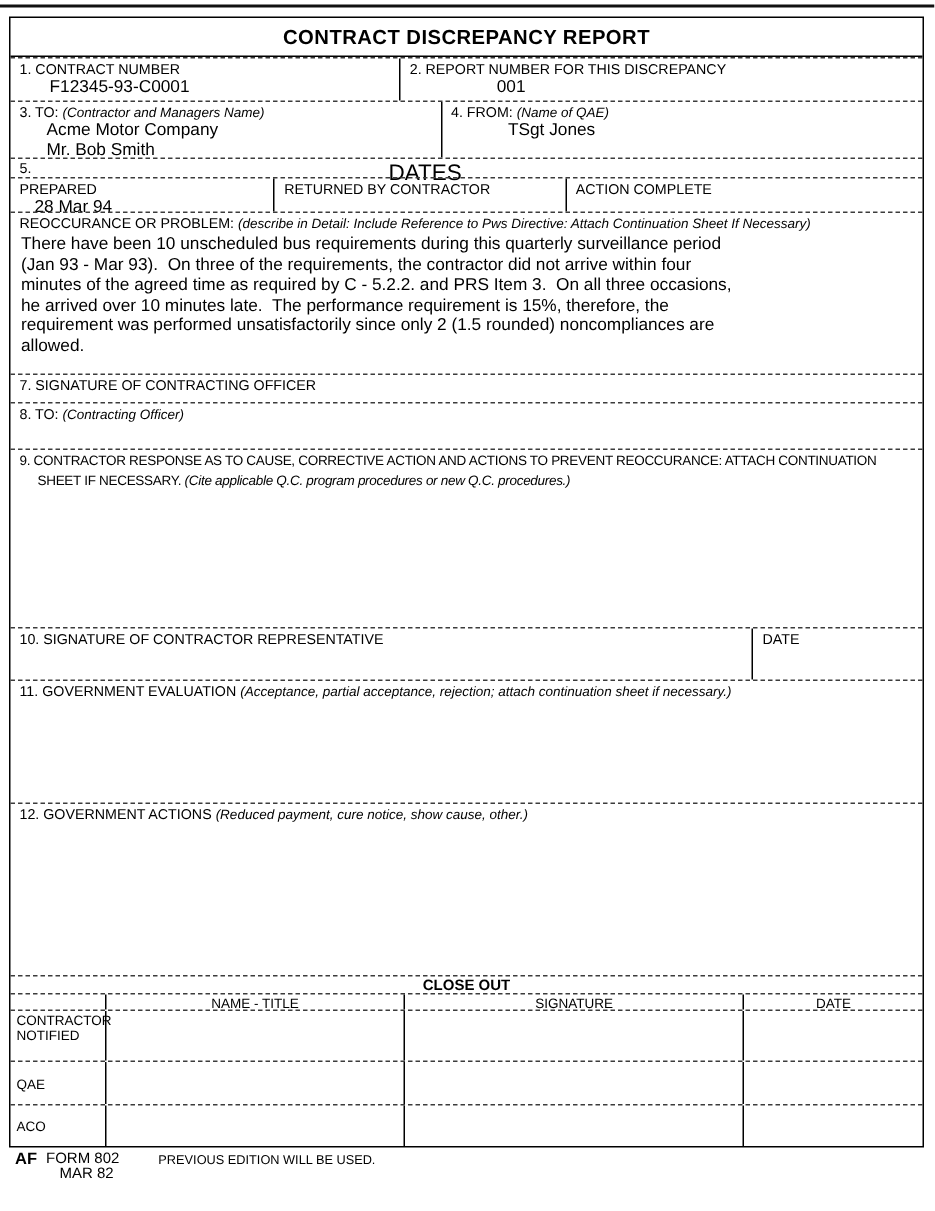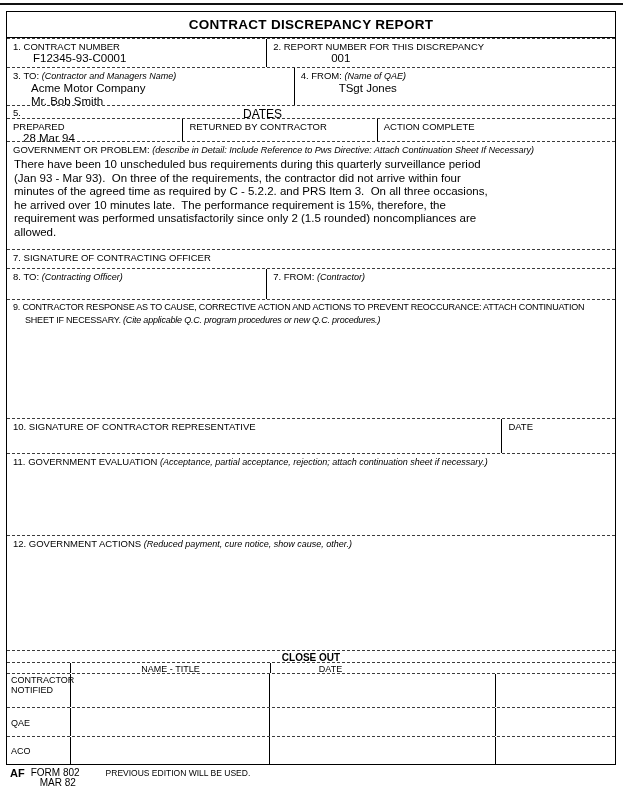--- a/index.html
+++ b/index.html
@@ -51,21 +51,21 @@
   .co-c3 { width: 227px; }
   .co-c4 { width: 120px; }
 
   .ind-contract { padding-left: 26px; }
   .ind-report { padding-left: 64px; }
   .ind-to { padding-left: 24px; }
   .ind-from { padding-left: 44px; }
   .ind-prepared { padding-left: 16px; }
 
   .sec5-num { position: absolute; left: 6px; top: 1px; font-size: 9.5px; }
-  .dates-caption { position: absolute; left: 236px; top: 1px; font-size: 12px; }
+  .dates-caption { position: absolute; left: 252px; top: 1px; font-size: 15px; }
 
   .body-text { font-size: 11.5px; line-height: 13.5px; padding: 2px 6px 0 7px; white-space: pre-wrap; }
 
   .sec9-line { font-size: 9px; letter-spacing: -0.2px; padding: 2px 4px 0 6px; line-height: 11px; white-space: nowrap; }
   .sec9-line2 { padding-left: 18px; }
 
   .closeout-title { font-size: 10px; font-weight: bold; line-height: 11px; padding-top: 1px; }
   .co-hdr-cell { font-size: 9px; text-align: center; line-height: 10px; padding-top: 1px; }
   .co-label { font-size: 9px; line-height: 10px; padding: 1px 2px 0 4px; display: flex; }
   .co-label.top { align-items: flex-start; }
@@ -135,21 +135,21 @@
         <div class="val ind-prepared"></div>
       </div>
       <div class="cell c-date-3 vline">
         <div class="lbl">ACTION COMPLETE</div>
         <div class="val ind-prepared"></div>
       </div>
     </div>
 
     <div class="row h-block6">
       <div class="lbl">
-        <span>GOVERNMENT OR PROBLEM:</span>
+        <span>REOCCURANCE OR PROBLEM:</span>
         <span class="hint">(describe in Detail:  Include Reference to Pws Directive:  Attach Continuation Sheet If Necessary)</span>
       </div>
       <div class="body-text">There have been 10 unscheduled bus requirements during this quarterly surveillance period
 (Jan 93 - Mar 93).  On three of the requirements, the contractor did not arrive within four
 minutes of the agreed time as required by C - 5.2.2. and PRS Item 3.  On all three occasions,
 he arrived over 10 minutes late.  The performance requirement is 15%, therefore, the
 requirement was performed unsatisfactorily since only 2 (1.5 rounded) noncompliances are
 allowed.</div>
     </div>
 
@@ -157,26 +157,20 @@
       <div class="lbl">7. SIGNATURE OF CONTRACTING OFFICER</div>
     </div>
 
     <div class="row h-row8">
       <div class="cell c-main-l">
         <div class="lbl">
           <span>8. TO:</span>
           <span class="hint">(Contracting Officer)</span>
         </div>
       </div>
-      <div class="cell c-main-r vline">
-        <div class="lbl">
-          <span>7. FROM:</span>
-          <span class="hint">(Contractor)</span>
-        </div>
-      </div>
     </div>
 
     <div class="row h-block9">
       <div class="sec9-line">9. CONTRACTOR RESPONSE AS TO CAUSE, CORRECTIVE ACTION AND ACTIONS TO PREVENT REOCCURANCE:  ATTACH CONTINUATION</div>
       <div class="sec9-line sec9-line2">
         <span>SHEET IF NECESSARY.</span>
         <span class="hint">(Cite applicable Q.C. program procedures or new Q.C. procedures.)</span>
       </div>
     </div>
 
@@ -203,20 +197,21 @@
       </div>
     </div>
 
     <div class="row h-closeout-hdr">
       <span class="closeout-title">CLOSE OUT</span>
     </div>
 
     <div class="row h-co-cols">
       <div class="cell co-c1"></div>
       <div class="cell co-c2 vline co-hdr-cell">NAME - TITLE</div>
+      <div class="cell co-c3 vline co-hdr-cell">SIGNATURE</div>
       <div class="cell co-c4 vline co-hdr-cell">DATE</div>
     </div>
 
     <div class="row h-co-r1">
       <div class="cell co-c1 co-label top">CONTRACTOR NOTIFIED</div>
       <div class="cell co-c2 vline val"></div>
       <div class="cell co-c3 vline val"></div>
       <div class="cell co-c4 vline val"></div>
     </div>
 

